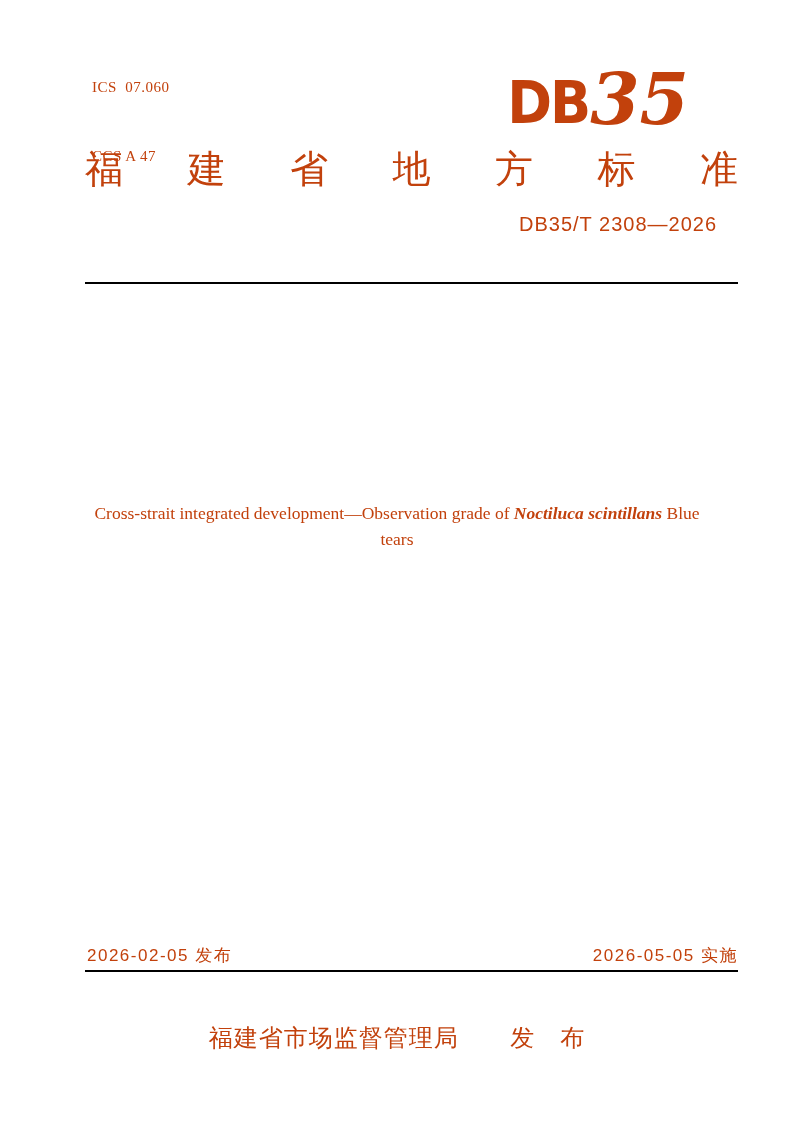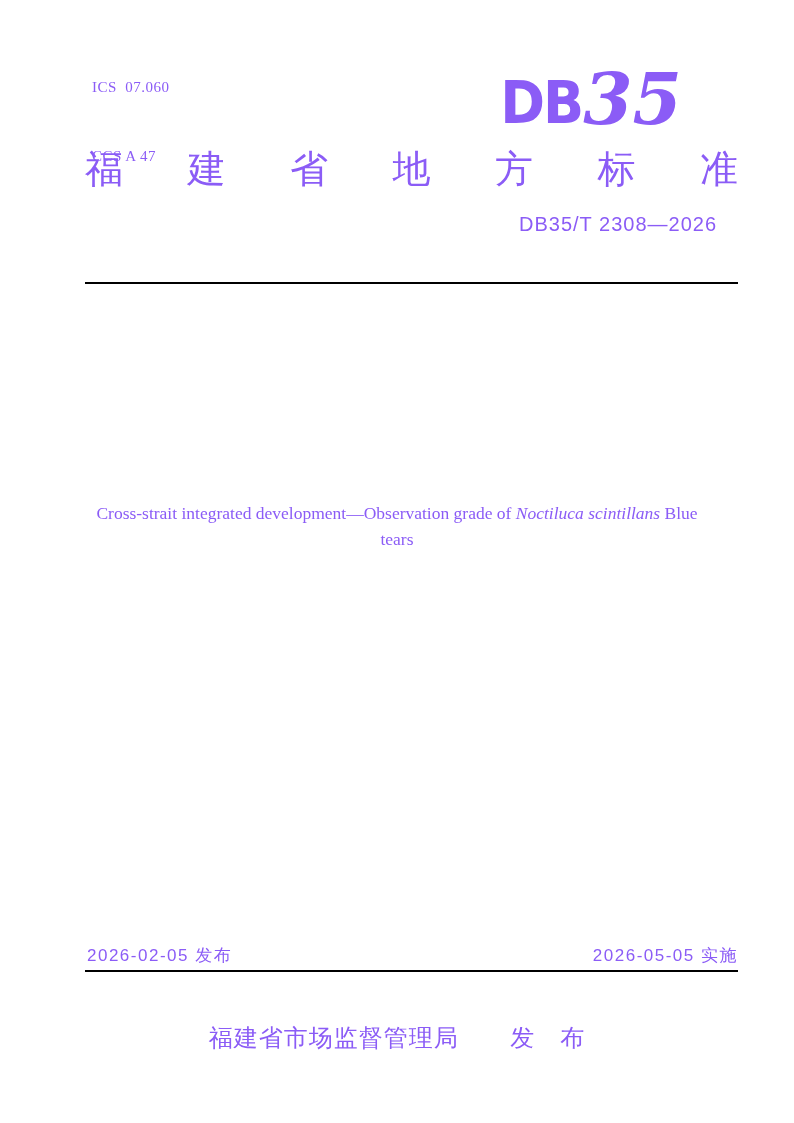--- a/index.html
+++ b/index.html
@@ -6,42 +6,42 @@
     margin: 0;
     padding: 0;
     background: #888;
   }
   .page {
     position: relative;
     width: 794px;
     height: 1123px;
     margin: 0 auto;
     background: #ffffff;
-    color: #8b5cf6;
+    color: #c2410c;
     font-family: "Liberation Sans", sans-serif;
     overflow: hidden;
   }
 
   
   .codes {
     position: absolute;
     left: 92px;
     top: 30px;
     font-family: "Liberation Serif", serif;
     font-size: 15px;
     line-height: 23px;
     letter-spacing: 0.5px;
     white-space: pre;
   }
 
   
   .logo {
     position: absolute;
     top: 64px;
-    right: 112px;
+    right: 105px;
     display: flex;
     align-items: baseline;
     line-height: 1;
   }
   .logo .db {
     font-family: "DejaVu Sans", sans-serif;
     font-weight: 900;
     font-size: 54px;
     letter-spacing: -2px;
     transform: scaleY(1.08);
@@ -103,21 +103,21 @@
   .title-en {
     position: absolute;
     top: 500px;
     left: 80px;
     width: 634px;
     text-align: center;
     font-family: "Liberation Serif", serif;
     font-size: 17.5px;
     line-height: 26px;
   }
-  .title-en .it { font-style: italic; }
+  .title-en .it { font-style: italic; font-weight: bold; }
 
   
   .dates {
     position: absolute;
     left: 87px;
     top: 944px;
     width: 651px;
     display: flex;
     justify-content: space-between;
     font-size: 17px;

